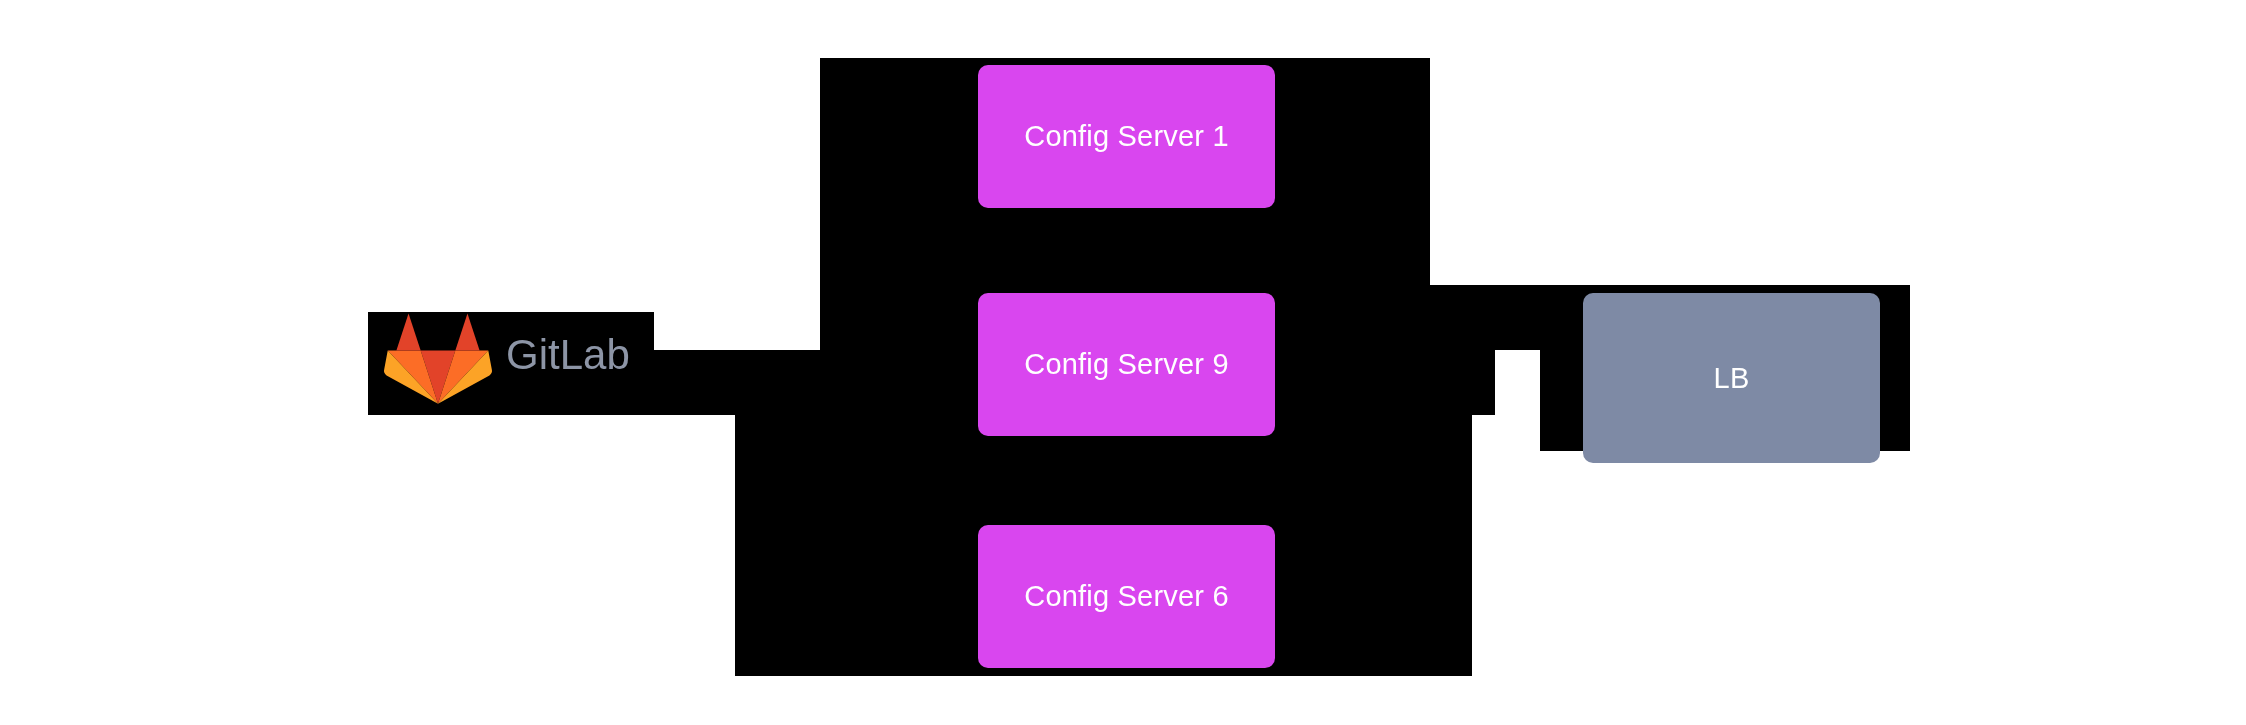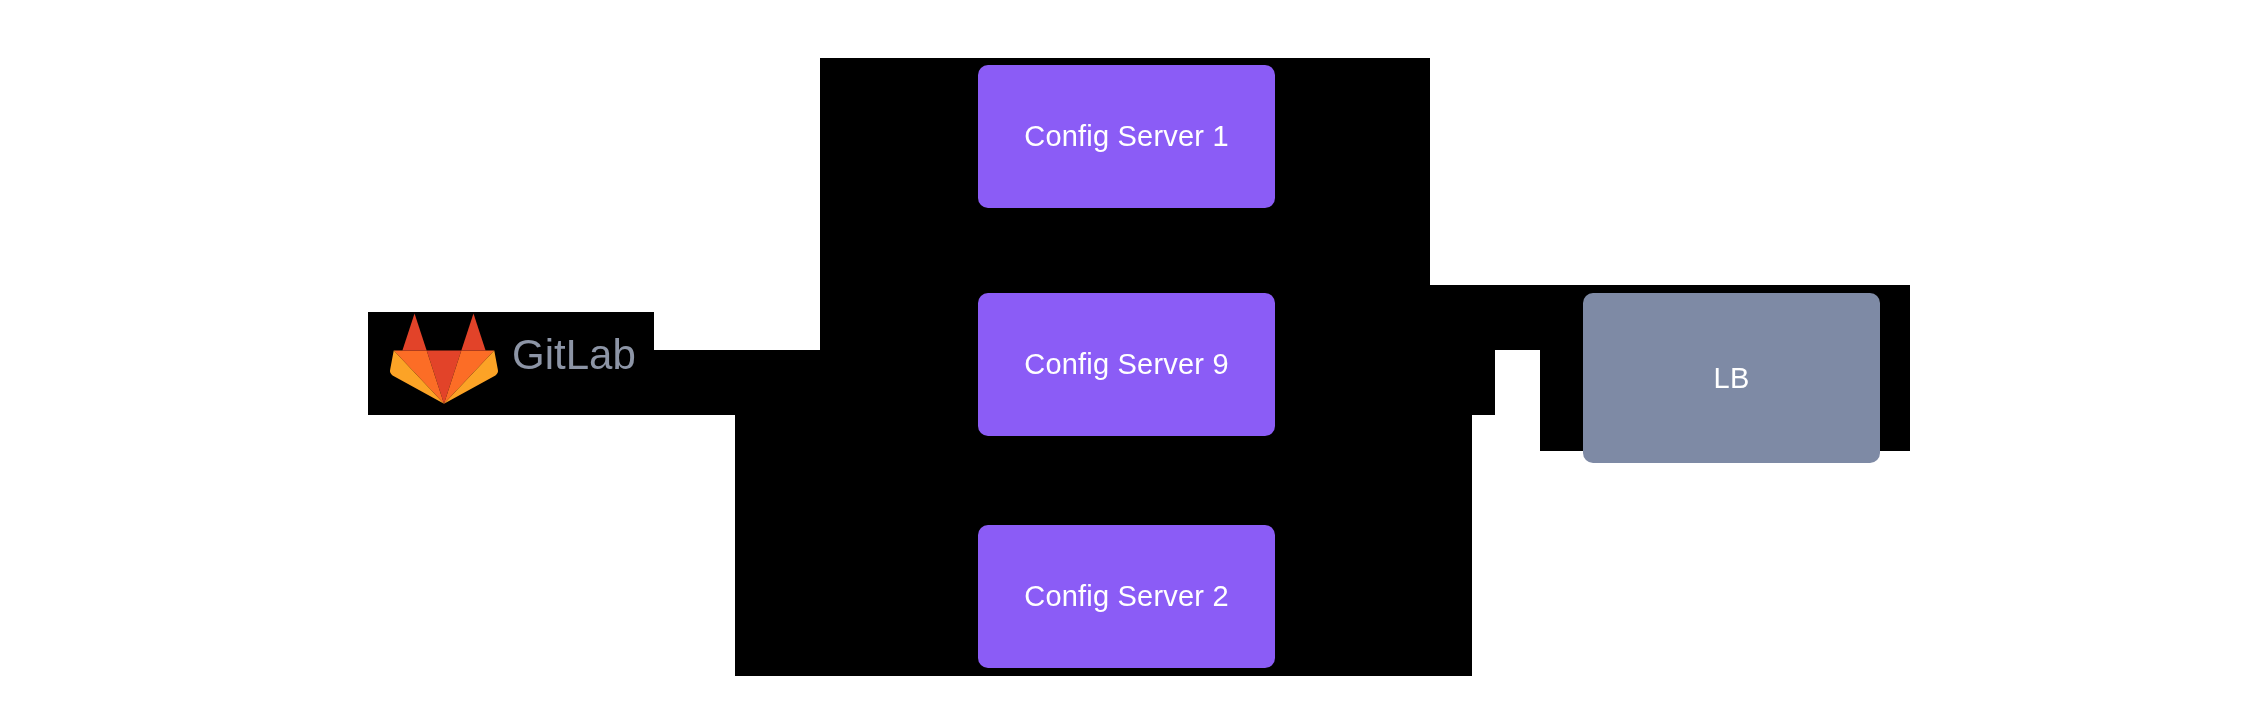--- a/index.html
+++ b/index.html
@@ -82,21 +82,21 @@
     display: flex;
     align-items: center;
     justify-content: center;
     color: #ffffff;
     font-size: 29px;
     letter-spacing: 0.2px;
     white-space: nowrap;
     user-select: none;
   }
   .node.config {
-    background: #8b5cf6;
+    background: #d946ef;
     width: 297px;
     height: 143px;
     left: 978px;
   }
   #config-1 { top: 65px; }
   #config-2 { top: 293px; }
   #config-3 { top: 525px; }
 
   #lb-node {
     background: #7e8aa5;
@@ -108,21 +108,21 @@
 
   
   #gitlab-node {
     position: absolute;
     left: 368px;
     top: 312px;
     height: 85px;
     display: flex;
     align-items: center;
     gap: 12px;
-    padding-left: 20px;
+    padding-left: 14px;
   }
   #gitlab-logo {
     width: 112px;
     height: 104px;
     display: block;
     margin-top: -2px;
   }
   #gitlab-label {
     color: #8d95a6;
     font-size: 42px;
@@ -166,20 +166,20 @@
 
   <div class="node config" id="config-1">
     <span>Config Server 1</span>
   </div>
 
   <div class="node config" id="config-2">
     <span>Config Server 9</span>
   </div>
 
   <div class="node config" id="config-3">
-    <span>Config Server 2</span>
+    <span>Config Server 6</span>
   </div>
 
   <div class="node" id="lb-node">
     <span>LB</span>
   </div>
 
 </div>
 
 </body></html>

